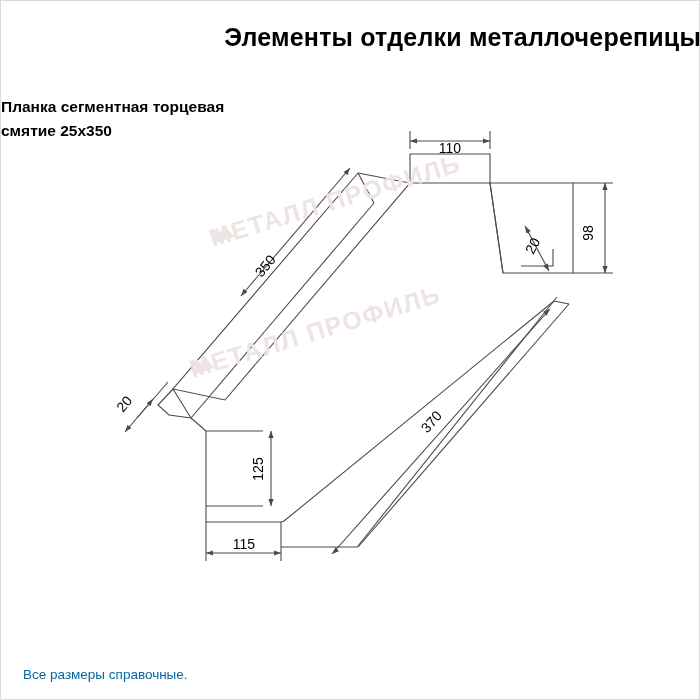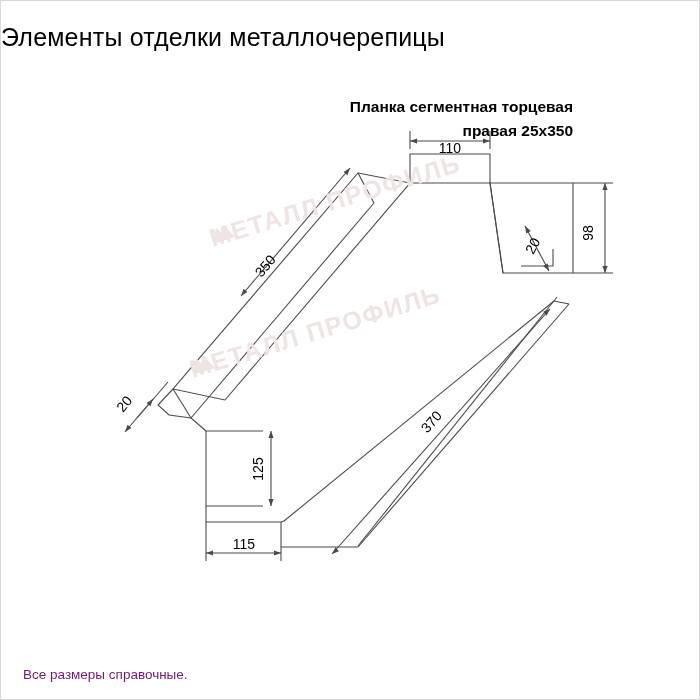--- a/index.html
+++ b/index.html
@@ -19,49 +19,49 @@
     position: absolute;
     inset: 0;
     border: 1px solid #d9d9d9;
     box-sizing: border-box;
   }
   .title {
     position: absolute;
     top: 22px;
     left: 0;
     width: 700px;
-    text-align: left;
+    text-align: right;
     font-size: 25px;
-    font-weight: normal;
+    font-weight: bold;
     letter-spacing: 0.2px;
   }
   .subtitle {
     position: absolute;
     top: 94px;
     left: 0;
     width: 572px;
-    text-align: right;
+    text-align: left;
     font-size: 15.5px;
     font-weight: bold;
     line-height: 24px;
   }
   .drawing {
     position: absolute;
     top: 0;
     left: 0;
     width: 700px;
     height: 700px;
   }
   .footnotes {
     position: absolute;
     left: 22px;
     bottom: 14px;
     font-size: 13.5px;
     line-height: 21px;
-    color: #701a75;
+    color: #0369a1;
   }
   .wm {
     position: absolute;
     font-family: "Liberation Sans", sans-serif;
     font-weight: bold;
     color: #efe4e4;
     white-space: nowrap;
     user-select: none;
   }
   .wm1 {
@@ -88,21 +88,21 @@
 </style>
 </head>
 <body>
 
 <div class="page">
 
   <div class="title">Элементы отделки металлочерепицы</div>
 
   <div class="subtitle">
     <div>Планка сегментная торцевая</div>
-    <div>правая 25х350</div>
+    <div>смятие 25х350</div>
   </div>
 
   <svg class="drawing" viewBox="0 0 700 700">
     <g fill="none" stroke="#4a4a4a" stroke-width="1.1" stroke-linejoin="miter" stroke-linecap="butt">
 
       <path d="M 357,172 L 409,182 L 224,399 L 172,388 Z"></path>
 
       <path d="M 373,202 L 190,417"></path>
       <path d="M 357,172 L 373,202"></path>
       <path d="M 172,388 L 190,417"></path>

